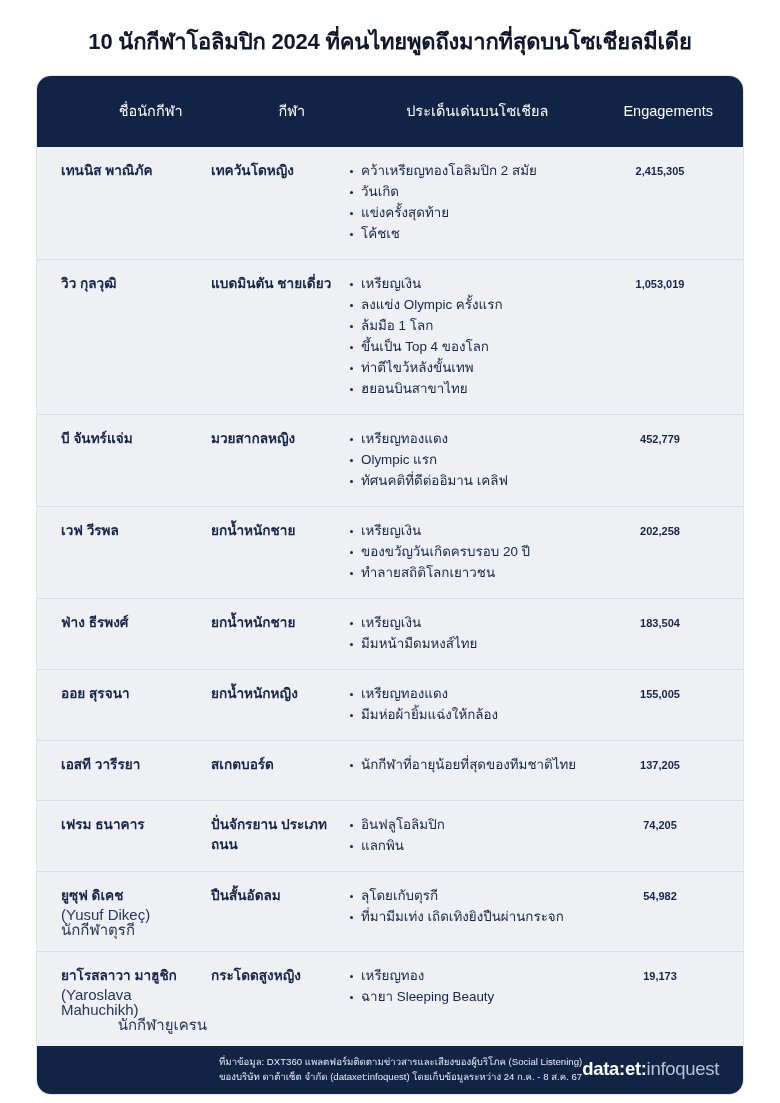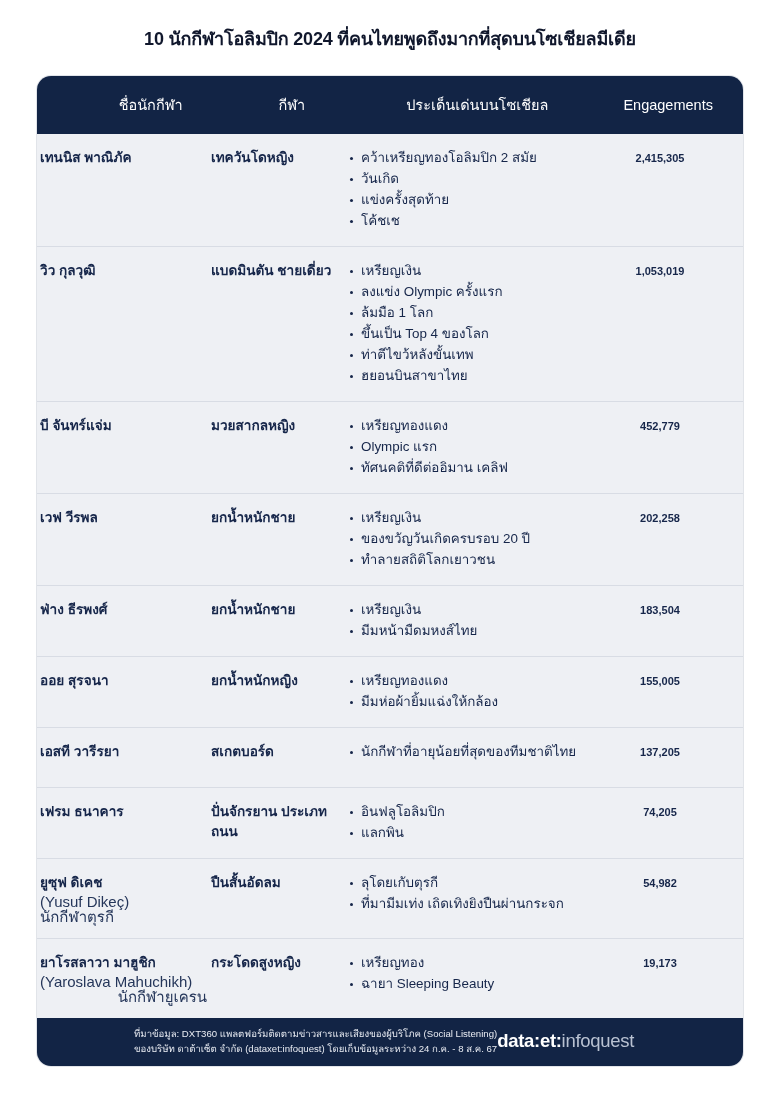--- a/index.html
+++ b/index.html
@@ -14,21 +14,21 @@
     background: #ffffff;
     font-family: "Liberation Sans", "DejaVu Sans", sans-serif;
     color: #16213f;
     position: relative;
     overflow: hidden;
   }
 
   
   .page-title {
     text-align: center;
-    font-size: 18px;
+    font-size: 22px;
     font-weight: bold;
     color: #10172c;
     letter-spacing: -0.2px;
     padding: 28px 10px 0 10px;
     line-height: 1.25;
     white-space: nowrap;
   }
 
   
   .card {
@@ -40,21 +40,21 @@
     overflow: hidden;
     background: #eef0f4;
     box-shadow: 0 0 0 1px rgba(200,205,215,0.55);
   }
 
   
   .table-head {
     background: #122445;
     display: flex;
     align-items: center;
-    height: 58px;
+    height: 71px;
     color: #ffffff;
     padding-left: 28px;
   }
   .th {
     font-size: 14.5px;
     font-weight: normal;
     text-align: center;
     color: #ffffff;
     line-height: 1;
   }
@@ -81,21 +81,21 @@
   .row:last-child { border-bottom: none; }
 
   .cell {
     font-size: 13.6px;
     line-height: 20px;
     color: #172a4d;
   }
 
   .cell-name {
     width: 170px;
-    padding-left: 3px;
+    padding-left: 24px;
     font-weight: bold;
     color: #16264a;
   }
   .name-sub {
     display: block;
     font-weight: normal;
     font-size: 15px;
     line-height: 15px;
     color: #25365a;
     margin-top: 1px;
@@ -140,21 +140,21 @@
     font-size: 11px;
     color: #16264a;
     padding-right: 10px;
   }
 
   
   .card-footer {
     background: #122445;
     display: flex;
     align-items: center;
-    justify-content: center;
+    justify-content: flex-end;
     padding: 9px 24px 10px 12px;
     min-height: 48px;
   }
   .source-text {
     color: #e9ecf3;
     font-size: 9.6px;
     line-height: 14.5px;
     font-weight: normal;
   }
   .source-text span { display: block; }

